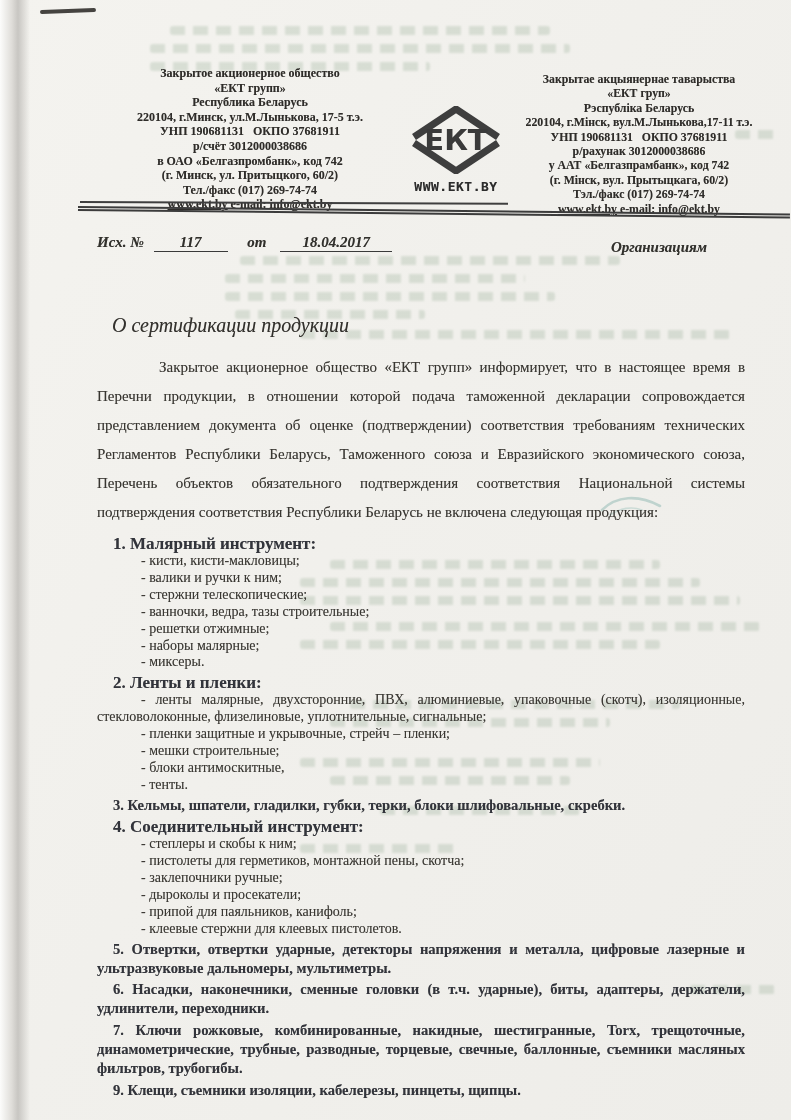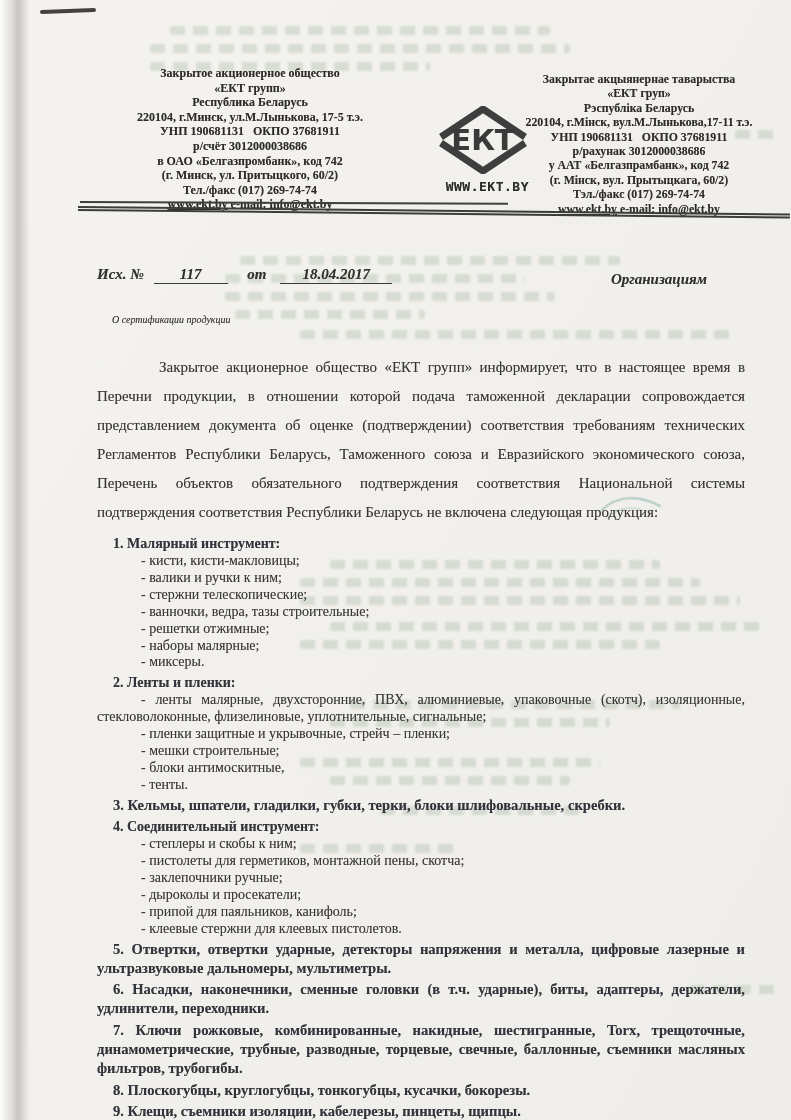--- a/index.html
+++ b/index.html
@@ -22,37 +22,37 @@
   .rule-a{position:absolute;left:80px;top:201px;width:428px;height:2px;background:#3f3f3f;
     transform:rotate(.25deg);transform-origin:left center;}
   .rule-b{position:absolute;left:78px;top:206px;width:712px;height:5px;
     border-top:2px solid #3c3c3c;border-bottom:2px solid #3c3c3c;
     transform:rotate(.6deg);transform-origin:left center;box-sizing:border-box;}
   
   .lh{position:absolute;text-align:center;font-weight:bold;color:#2e2c29;}
   .lh-left{left:84px;top:66px;width:332px;font-size:12px;line-height:14.6px;}
   .lh-right{left:488px;top:72px;width:302px;font-size:11.8px;line-height:14.4px;}
   .lh .site{text-decoration:underline;}
-  .logo-wrap{position:absolute;left:417px;top:106px;width:112px;text-align:right;}
+  .logo-wrap{position:absolute;left:400px;top:106px;width:112px;text-align:center;}
   .logo-www{font-family:"DejaVu Sans Mono",monospace;font-weight:bold;font-size:13px;
     color:#2c2c2c;letter-spacing:.5px;margin-top:1px;}
   .logo-letters{font-family:"DejaVu Sans",sans-serif;font-weight:bold;}
   
   .ref-row{position:absolute;left:97px;top:234px;width:650px;font-size:15px;
-    font-weight:bold;font-style:italic;color:#31302c;margin-top:32px;}
+    font-weight:bold;font-style:italic;color:#31302c;}
   .uline{display:inline-block;border-bottom:1.6px solid #3a3a3a;text-align:center;}
   .u-num{min-width:74px;margin-left:6px;}
   .u-date{min-width:112px;margin-left:10px;}
   .ref-ot{margin-left:16px;}
   .recipient{position:absolute;right:40px;top:5px;}
-  .subject{position:absolute;left:112px;top:314px;font-size:10px;font-style:italic;color:#33312d;}
+  .subject{position:absolute;left:112px;top:314px;font-size:20px;font-style:italic;color:#33312d;}
   
   .doc{position:absolute;left:97px;top:353px;width:648px;font-size:15px;color:#383631;}
   .intro{text-align:justify;text-indent:62px;line-height:29px;margin:0 0 7px 0;}
-  .sec-h{font-weight:bold;text-indent:16px;line-height:19px;margin:2px 0 0 0;color:#32343b;font-size:14px;}
+  .sec-h{font-weight:bold;text-indent:16px;line-height:19px;margin:2px 0 0 0;color:#32343b;font-size:17px;}
   .sec-p{font-weight:bold;text-indent:16px;line-height:19.3px;margin:2px 0 0 0;
     text-align:justify;color:#32343b;font-size:14.6px;}
   .sub{text-indent:44px;line-height:16.9px;margin:0;font-size:14px;text-align:justify;color:#3a3833;}
 </style>
 </head>
 <body>
 
 <div class="page">
 
   <div class="left-band"></div>
@@ -164,17 +164,16 @@
     <p class="sub">- степлеры и скобы к ним;</p>
     <p class="sub">- пистолеты для герметиков, монтажной пены, скотча;</p>
     <p class="sub">- заклепочники ручные;</p>
     <p class="sub">- дыроколы и просекатели;</p>
     <p class="sub">- припой для паяльников, канифоль;</p>
     <p class="sub">- клеевые стержни для клеевых пистолетов.</p>
 
     <p class="sec-p">5. Отвертки, отвертки ударные, детекторы напряжения и металла, цифровые лазерные и ультразвуковые дальномеры, мультиметры.</p>
     <p class="sec-p">6. Насадки, наконечники, сменные головки (в т.ч. ударные), биты, адаптеры, держатели, удлинители, переходники.</p>
     <p class="sec-p">7. Ключи рожковые, комбинированные, накидные, шестигранные, Torx, трещоточные, динамометрические, трубные, разводные, торцевые, свечные, баллонные, съемники масляных фильтров, трубогибы.</p>
-    <p class="sec-p">8. Плоскогубцы, круглогубцы, тонкогубцы, кусачки, бокорезы.</p>
     <p class="sec-p">9. Клещи, съемники изоляции, кабелерезы, пинцеты, щипцы.</p>
   </div>
 
 </div>
 
 </body></html>

